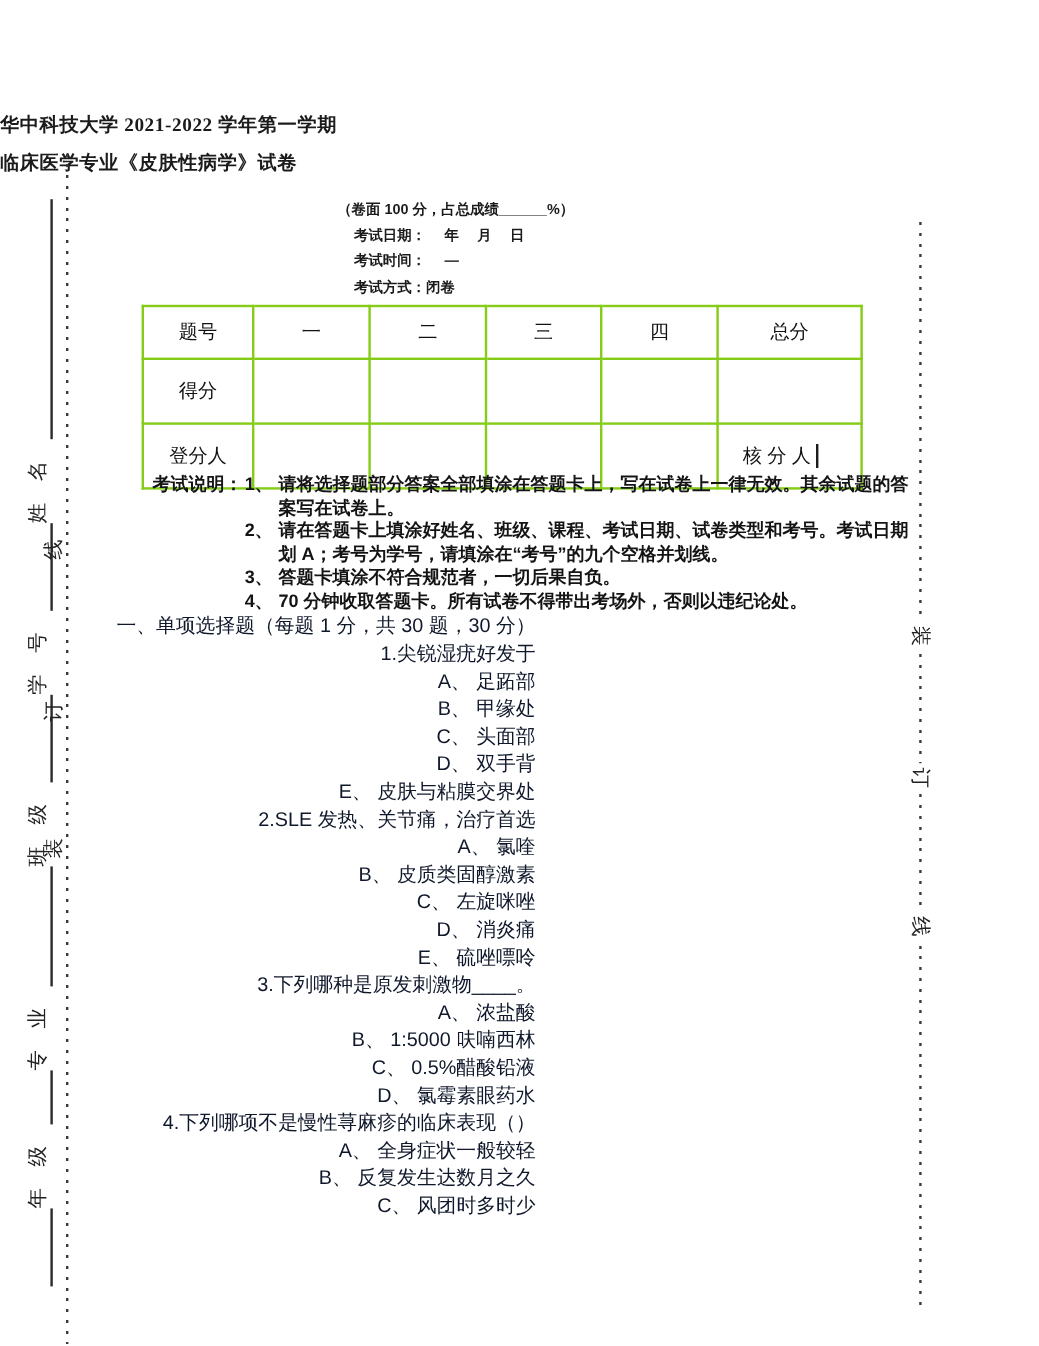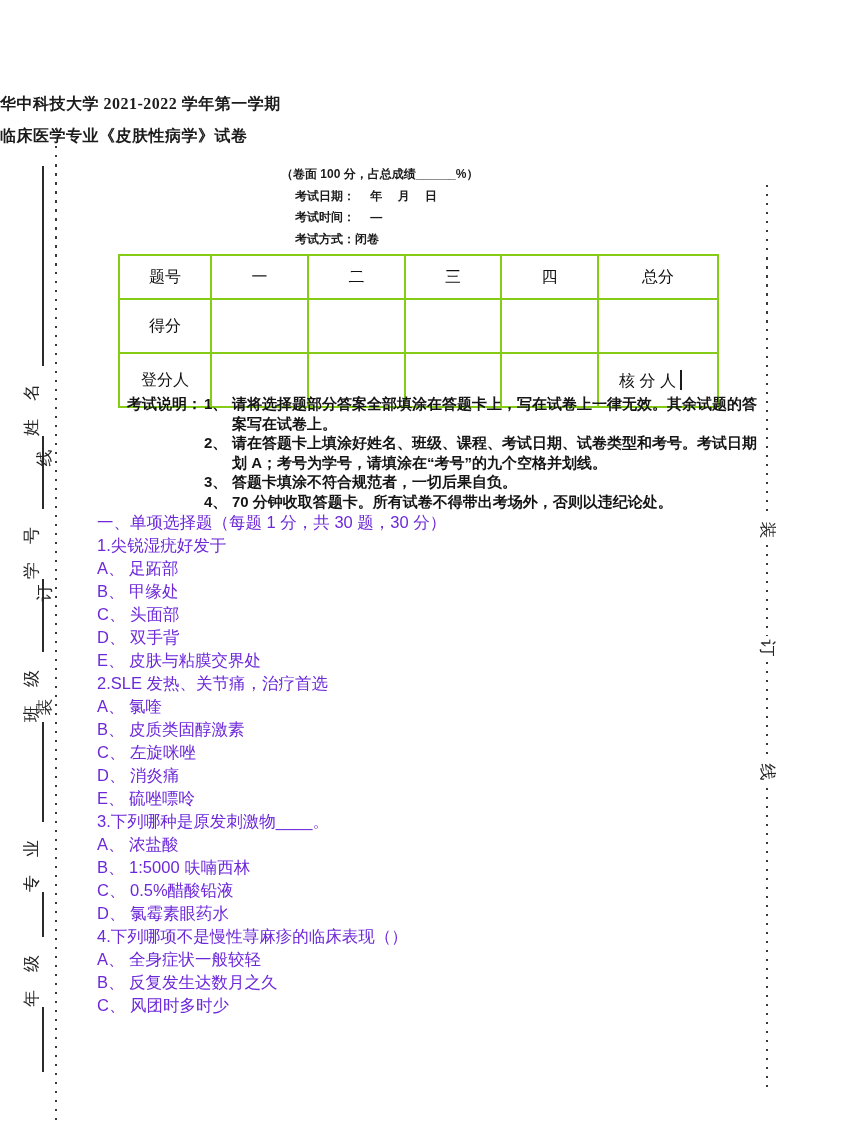--- a/index.html
+++ b/index.html
@@ -28,21 +28,21 @@
 
   
   .instructions{position:absolute;left:97px;top:394px;display:flex;font-size:15px;font-weight:700;
                 line-height:19.6px;color:#141414;margin-left:30px;}
   .instr-label{width:77px;flex:none;}
   .instr-item{display:flex;}
   .instr-num{width:28px;flex:none;}
   .instr-line{white-space:nowrap;}
 
   
-  .questions{position:absolute;left:97px;top:511px;font-size:16.5px;line-height:23px;color:#6d28d9;}
+  .questions{position:absolute;left:97px;top:511px;font-size:16.5px;line-height:23px;color:#0f172a;text-align:right;}
   .q-line{white-space:nowrap;}
 
   
   .left-fields{position:absolute;left:20px;top:1072px;transform:rotate(-90deg);
                transform-origin:0 0;display:flex;align-items:flex-end;height:24px;
                font-size:17px;white-space:nowrap;color:#222;}
   .fld{letter-spacing:18px;line-height:24px;}
   .blank{border-bottom:2px solid #2b2b2b;height:21px;display:inline-block;}
   .b65{width:65px;}.b45{width:45px;}.b100{width:100px;}.b73{width:73px;}.b200{width:200px;}
 

